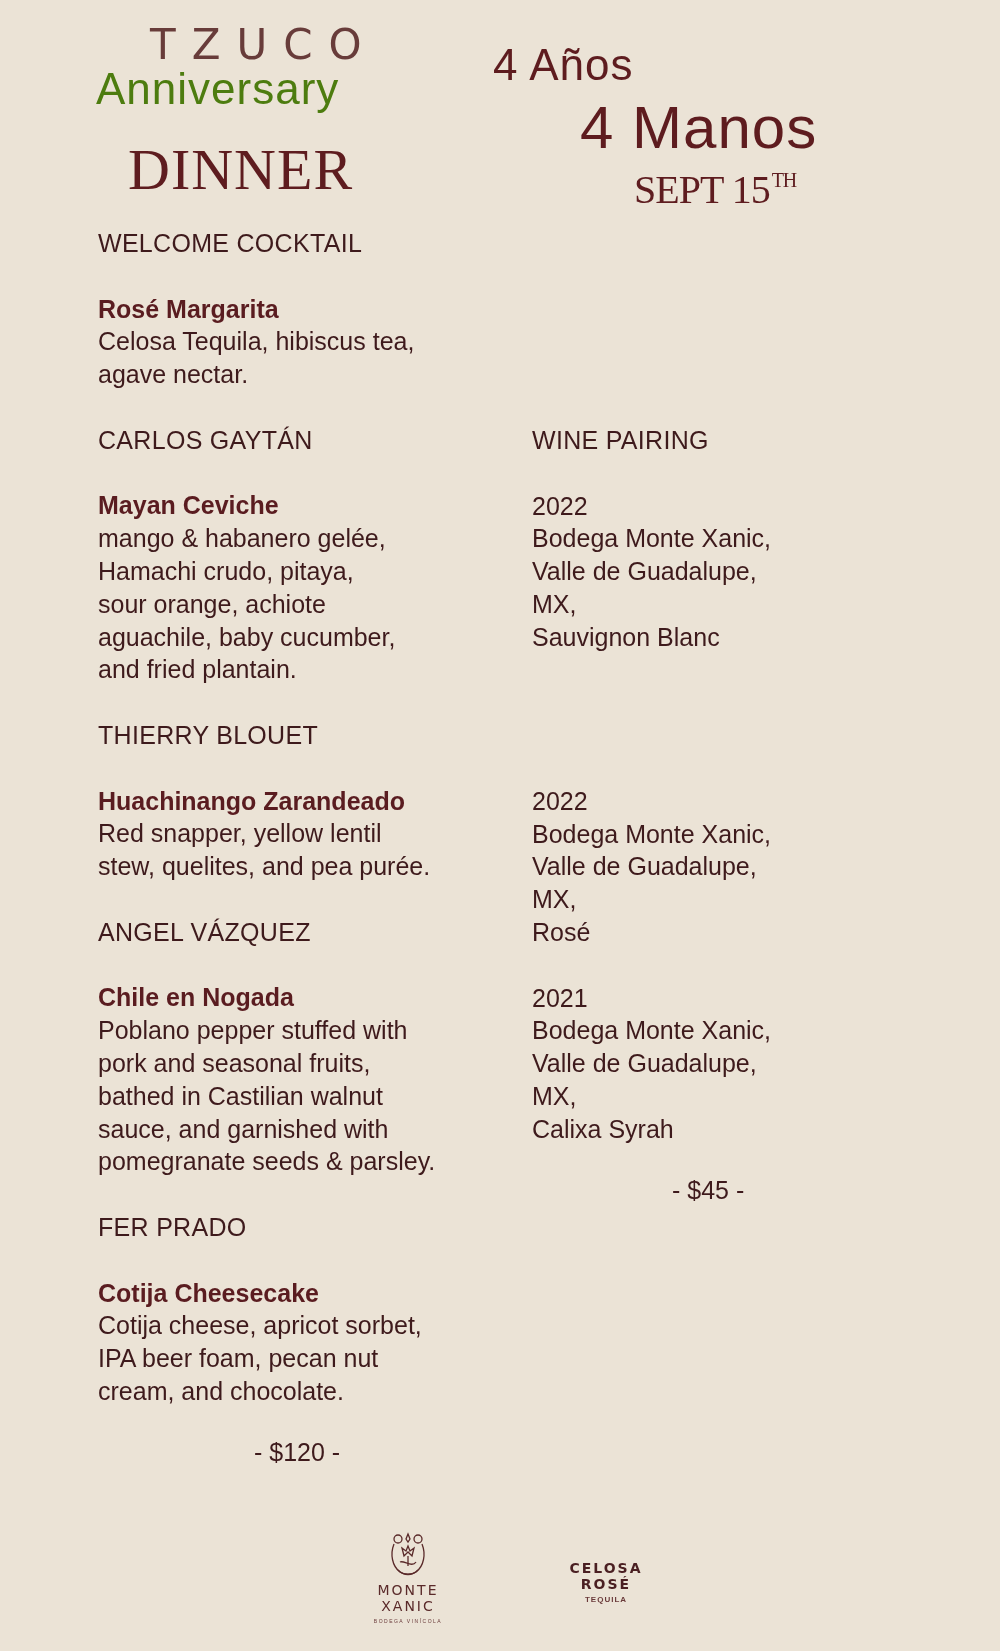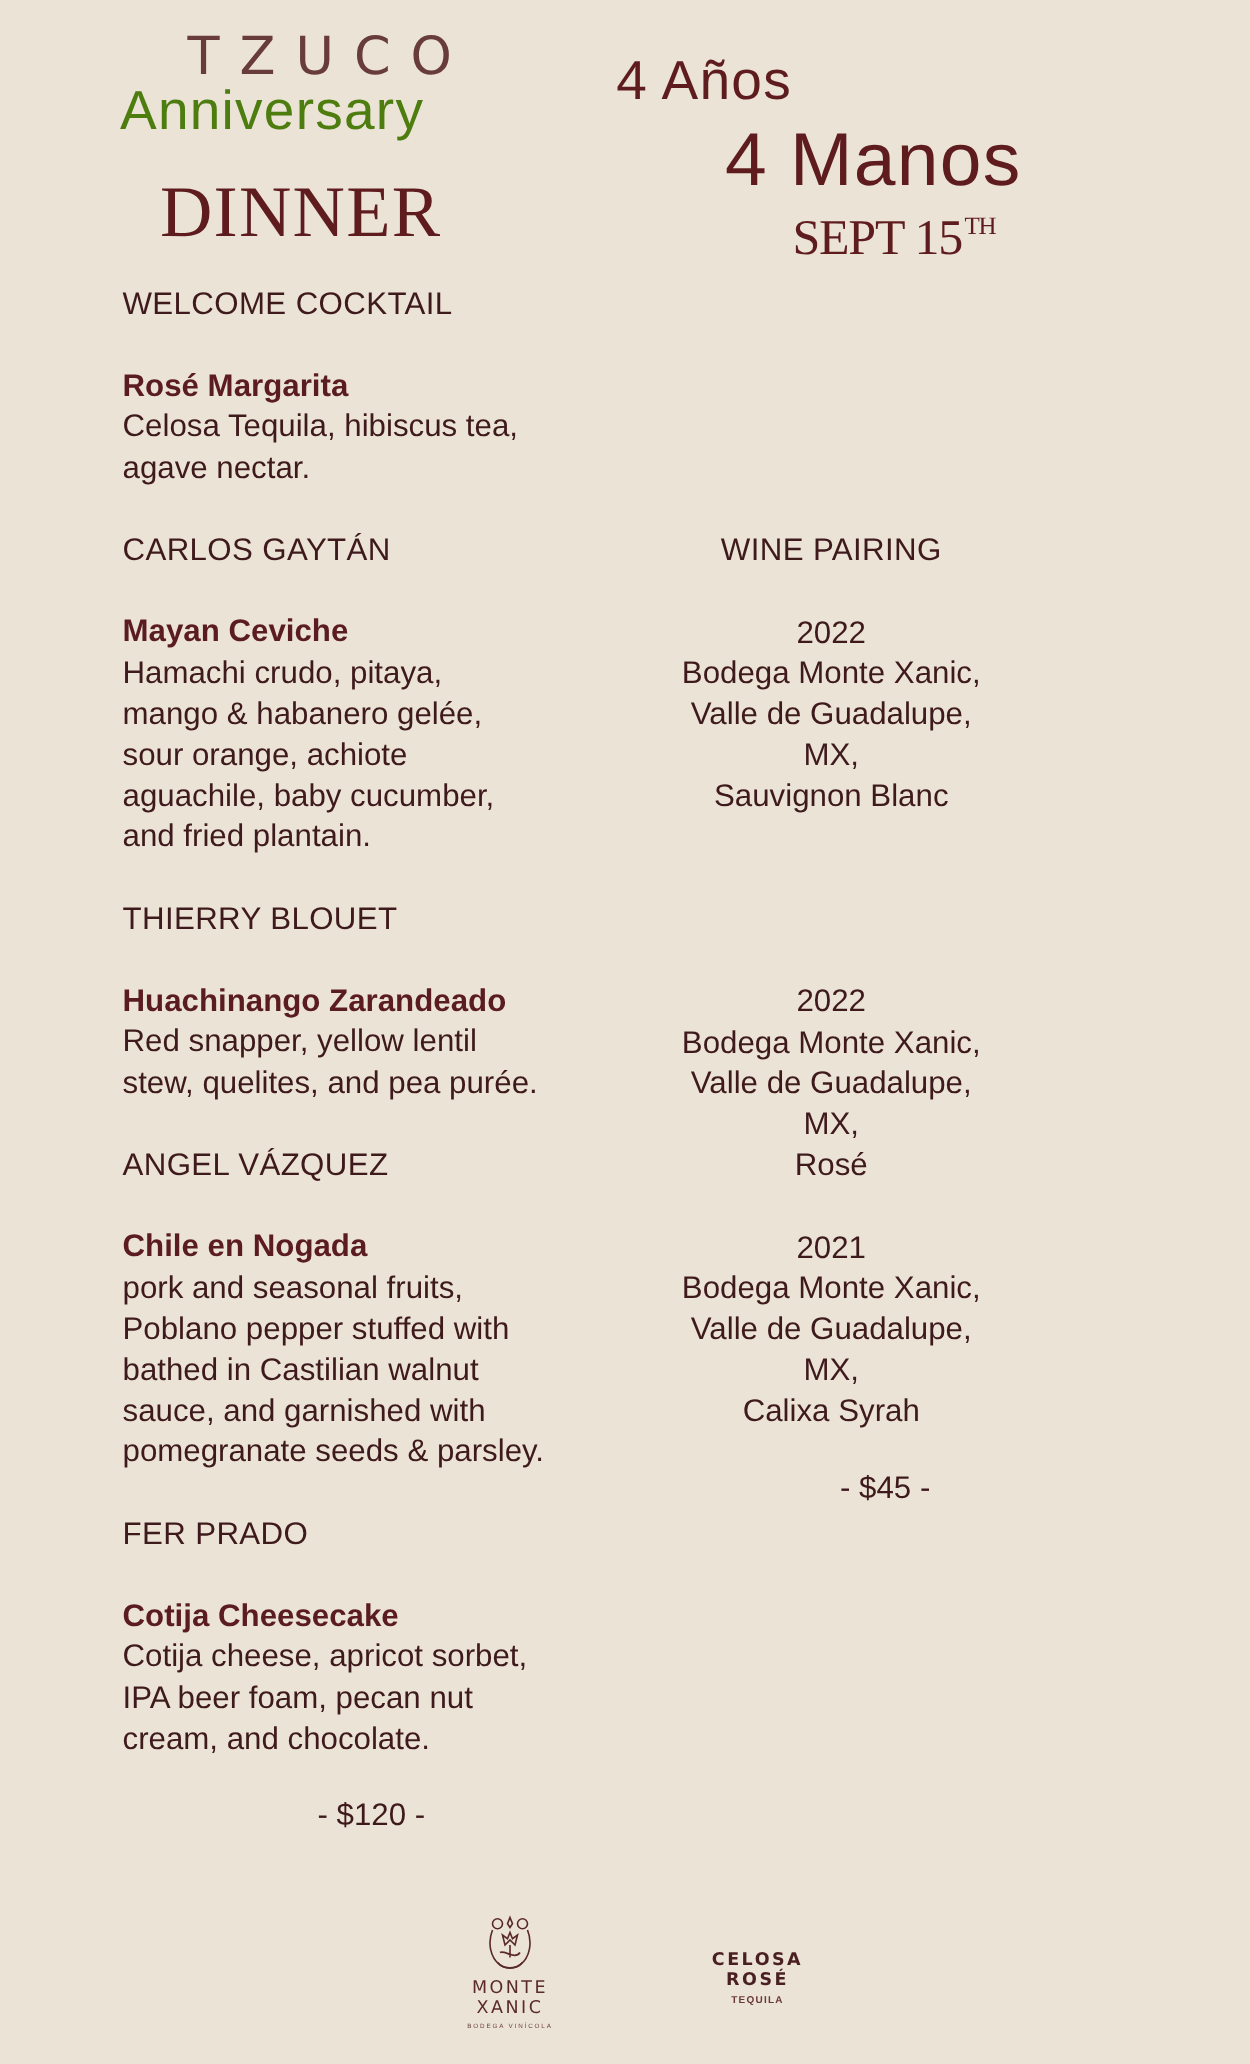--- a/index.html
+++ b/index.html
@@ -36,21 +36,21 @@
   .date {
     left: 634px; top: 166px;
     font-size: 40px; color: #5e1c1f;
     font-family: "Liberation Serif", "DejaVu Serif", serif;
     letter-spacing: -1px;
   }
   .date sup { font-size: 20px; vertical-align: 16px; margin-left: 2px; }
 
   .col { position: absolute; font-size: 25px; line-height: 32.8px; color: #3e1a1c; }
   .col.left { left: 98px; top: 227px; width: 400px; }
-  .col.right { left: 495px; top: 424px; width: 340px; text-align: center; }
+  .col.right { left: 532px; top: 424px; width: 340px; }
   .sec { display: block; letter-spacing: 0.3px; color: #3e1a1c; }
   .dish { display: block; font-weight: bold; color: #5a1c20; }
   .line { display: block; }
   .gap { display: block; height: 32.8px; }
 
   .price { position: absolute; font-size: 25px; color: #3e1a1c; }
   .price.main { left: 242px; top: 1438px; margin-left: 12px; }
   .price.wine { left: 672px; top: 1176px; }
 
   .logo-mx { position: absolute; left: 348px; top: 1532px; width: 120px; text-align: center; }
@@ -75,39 +75,39 @@
   <span class="sec">WELCOME COCKTAIL</span>
   <span class="gap"></span>
   <span class="dish">Rosé Margarita</span>
   <span class="line">Celosa Tequila, hibiscus tea,</span>
   <span class="line">agave nectar.</span>
   <span class="gap"></span>
 
   <span class="sec">CARLOS GAYTÁN</span>
   <span class="gap"></span>
   <span class="dish">Mayan Ceviche</span>
+  <span class="line">mango &amp; habanero gelée,</span>
   <span class="line">Hamachi crudo, pitaya,</span>
-  <span class="line">mango &amp; habanero gelée,</span>
   <span class="line">sour orange, achiote</span>
   <span class="line">aguachile, baby cucumber,</span>
   <span class="line">and fried plantain.</span>
   <span class="gap"></span>
 
   <span class="sec">THIERRY BLOUET</span>
   <span class="gap"></span>
   <span class="dish">Huachinango Zarandeado</span>
   <span class="line">Red snapper, yellow lentil</span>
   <span class="line">stew, quelites, and pea purée.</span>
   <span class="gap"></span>
 
   <span class="sec">ANGEL VÁZQUEZ</span>
   <span class="gap"></span>
   <span class="dish">Chile en Nogada</span>
+  <span class="line">Poblano pepper stuffed with</span>
   <span class="line">pork and seasonal fruits,</span>
-  <span class="line">Poblano pepper stuffed with</span>
   <span class="line">bathed in Castilian walnut</span>
   <span class="line">sauce, and garnished with</span>
   <span class="line">pomegranate seeds &amp; parsley.</span>
   <span class="gap"></span>
 
   <span class="sec">FER PRADO</span>
   <span class="gap"></span>
   <span class="dish">Cotija Cheesecake</span>
   <span class="line">Cotija cheese, apricot sorbet,</span>
   <span class="line">IPA beer foam, pecan nut</span>

